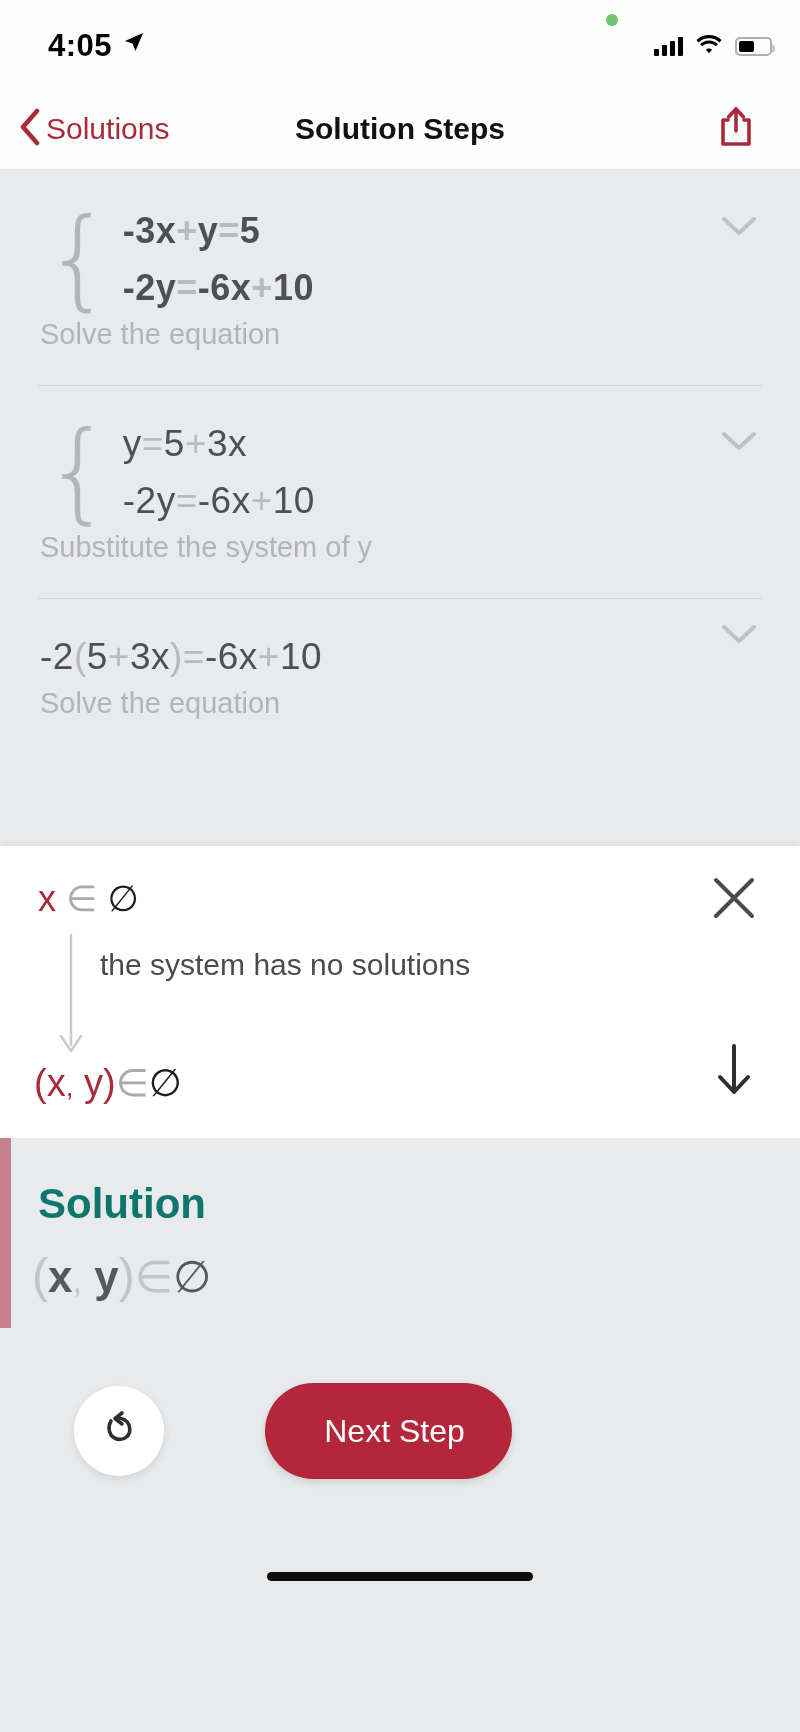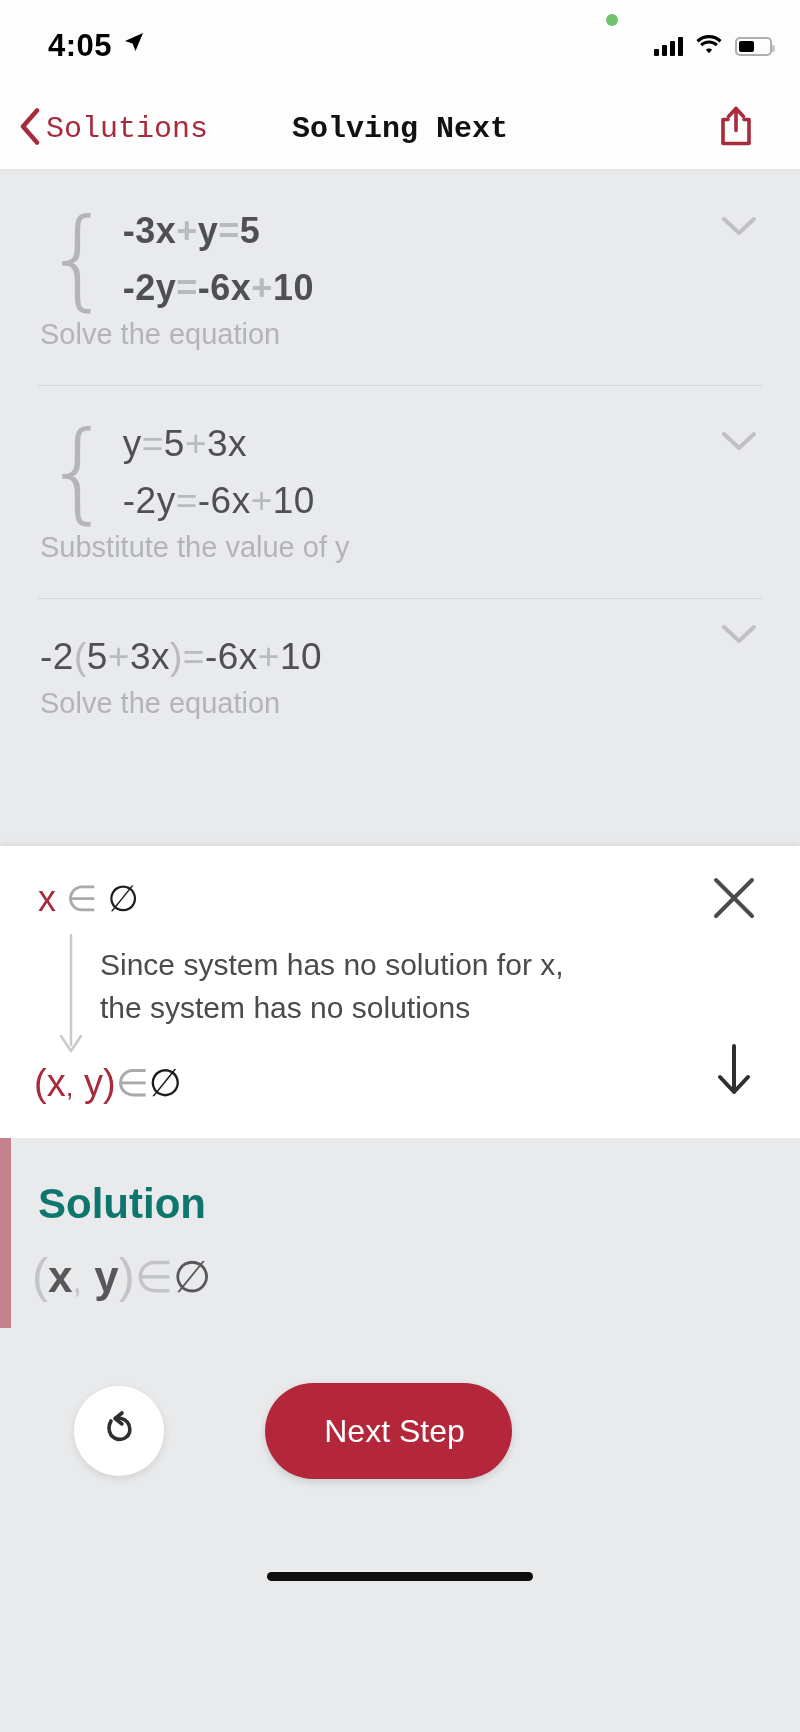--- a/index.html
+++ b/index.html
@@ -30,21 +30,21 @@
   .bars i { display:block; width:5px; background:#000; border-radius:1px; }
   .bars i:nth-child(1){height:7px;} .bars i:nth-child(2){height:11px;}
   .bars i:nth-child(3){height:15px;} .bars i:nth-child(4){height:19px;}
   .batt { position:relative; width:37px; height:19px; border:2px solid #aeaeae; border-radius:5px; }
   .batt .fill { position:absolute; left:2px; top:2px; bottom:2px; width:45%; background:#000; border-radius:2px; }
   .batt .cap { position:absolute; right:-5px; top:6px; width:3px; height:7px; background:#c8c8c8; border-radius:0 2px 2px 0; }
 
   
   .navbar {
     position:absolute; top:88px; left:0; width:800px; height:82px;
-    background:#fdfdfd; border-bottom:1px solid #e3e3e3;font-family:Liberation Mono, monospace;
+    background:#fdfdfd; border-bottom:1px solid #e3e3e3;
   }
   .back {
     position:absolute; left:18px; top:50%; transform:translateY(-50%);
     display:flex; align-items:center; gap:6px; cursor:pointer;
   }
   .back-label { font-size:30px; color:#a82b3b; }
   .nav-title {
     position:absolute; left:50%; top:50%; transform:translate(-50%,-50%);
     font-size:30px; font-weight:bold; color:#111;
   }
@@ -182,21 +182,21 @@
 
   <div class="navbar">
     <div class="back">
       <span>
         <svg width="22" height="38" viewBox="0 0 22 38">
           <path d="M19 3 L5 19 L19 35" stroke="#a82b3b" stroke-width="4.5" fill="none" stroke-linecap="round" stroke-linejoin="round"></path>
         </svg>
       </span>
       <span class="back-label">Solutions</span>
     </div>
-    <div class="nav-title">Solving Next</div>
+    <div class="nav-title">Solution Steps</div>
     <div class="share">
       <span>
         <svg width="34" height="42" viewBox="0 0 34 42">
           <path d="M17 3 L17 25" stroke="#a82b3b" stroke-width="3.6" stroke-linecap="round"></path>
           <path d="M9.5 11 L17 3 L24.5 11" stroke="#a82b3b" stroke-width="3.6" fill="none" stroke-linecap="round" stroke-linejoin="round"></path>
           <path d="M9 14 L4 14 L4 38 L30 38 L30 14 L25 14" stroke="#a82b3b" stroke-width="3.6" fill="none" stroke-linecap="round" stroke-linejoin="round"></path>
         </svg>
       </span>
     </div>
   </div>
@@ -226,21 +226,21 @@
           <path d="M2 3 L17 17 L32 3" stroke="#c0c1c4" stroke-width="4" fill="none" stroke-linecap="round" stroke-linejoin="round"></path>
         </svg>
       </div>
       <div class="eq-row">
         <div class="brace">{</div>
         <div class="eq-lines">
           <div class="mline"><span>y</span><span class="op">=</span><span>5</span><span class="op">+</span><span>3</span><span>x</span></div>
           <div class="mline"><span>-2</span><span>y</span><span class="op">=</span><span>-6</span><span>x</span><span class="op">+</span><span>10</span></div>
         </div>
       </div>
-      <div class="caption">Substitute the value of y</div>
+      <div class="caption">Substitute the system of y</div>
     </div>
 
     <div class="step" style="padding-top:38px; margin-top:34px;">
       <div class="divider"></div>
       <div class="chev-wrap" style="top:26px;">
         <svg width="34" height="20" viewBox="0 0 34 20">
           <path d="M2 3 L17 17 L32 3" stroke="#c0c1c4" stroke-width="4" fill="none" stroke-linecap="round" stroke-linejoin="round"></path>
         </svg>
       </div>
       <div class="eq-row">
@@ -269,21 +269,20 @@
     </div>
 
     <div class="arrow-col">
       <svg width="30" height="120" viewBox="0 0 30 120">
         <path d="M15 0 L15 112" stroke="#c9cacc" stroke-width="2.5"></path>
         <path d="M5 102 L15 117 L25 102" stroke="#c9cacc" stroke-width="2.5" fill="none" stroke-linecap="round" stroke-linejoin="round"></path>
       </svg>
     </div>
 
     <div class="explain">
-      <div>Since system has no solution for x,</div>
       <div>the system has no solutions</div>
     </div>
 
     <div class="expr-bot">
       <span class="red">(</span><span class="red">x</span><span class="red" style="font-size:28px;">,</span> <span class="red">y</span><span class="red">)</span><span class="grey-in">∈</span><span class="blk">∅</span>
     </div>
 
     <div class="card-down">
       <span>
         <svg width="42" height="52" viewBox="0 0 42 52">

